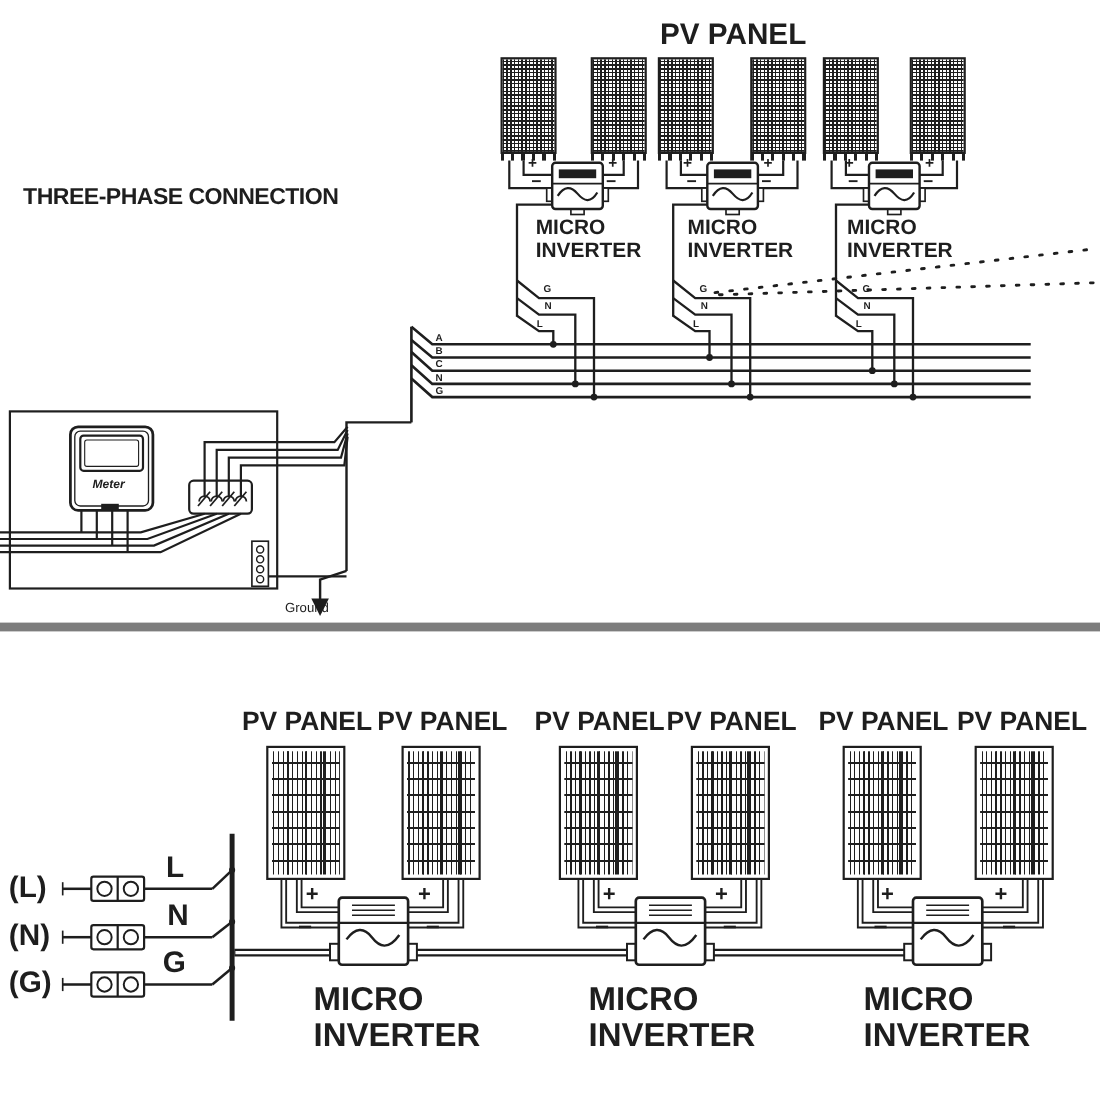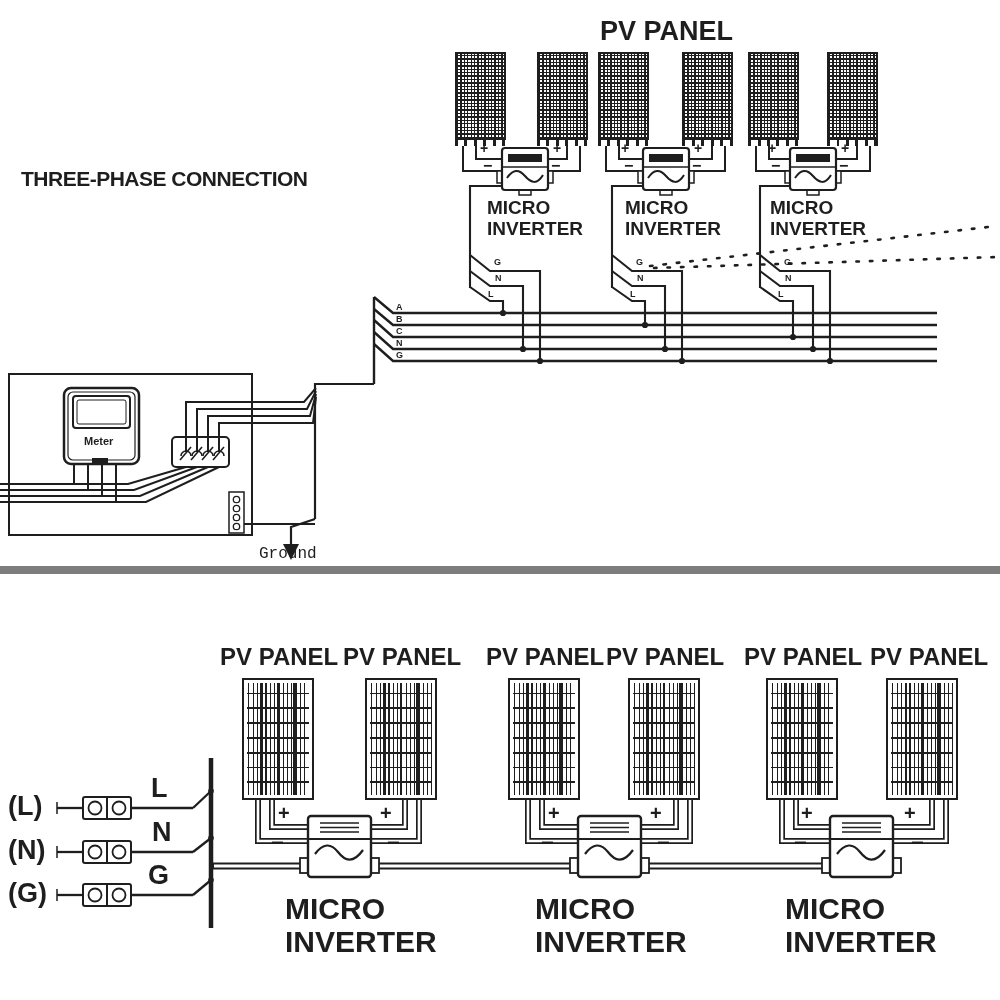--- a/index.html
+++ b/index.html
@@ -1,20 +1,20 @@
 <!DOCTYPE html>
 <html><head>
 <meta charset="utf-8">
 <style>
   html,body{margin:0;padding:0;background:#ffffff;}
   #stage{position:relative;width:1000px;height:1000px;background:#ffffff;overflow:hidden;
          font-family:"Liberation Sans","DejaVu Sans",sans-serif;color:#1e1e1e;}
   #wires{position:absolute;left:0;top:0;z-index:0;}
   .lbl{position:absolute;z-index:2;white-space:nowrap;line-height:1.08;color:#1e1e1e;}
-  .b{font-weight:700;}
+  .b{font-weight:700;font-style:italic;}
   .title{font-size:21px;font-weight:700;letter-spacing:-0.5px;}
   .pvt{font-size:27px;font-weight:700;}
   .pvb{font-size:24px;font-weight:700;width:116px;text-align:center;}
   .mit{font-size:19px;font-weight:700;line-height:21px;}
   .mib{font-size:30px;font-weight:700;line-height:33px;}
   .tiny{font-size:9px;font-weight:700;}
   .pm-t{font-size:14px;font-weight:700;}
   .mm-t{font-size:16px;font-weight:700;}
   .pm-b{font-size:20px;font-weight:700;}
   .mm-b{font-size:22px;font-weight:700;}
@@ -345,21 +345,21 @@
   <span class="lbl tiny" style="left:785px;top:274px;">N</span>
   <span class="lbl tiny" style="left:778px;top:290px;">L</span>
 
   <span class="lbl tiny" style="left:396px;top:303px;">A</span>
   <span class="lbl tiny" style="left:396px;top:315px;">B</span>
   <span class="lbl tiny" style="left:396px;top:327px;">C</span>
   <span class="lbl tiny" style="left:396px;top:339px;">N</span>
   <span class="lbl tiny" style="left:396px;top:351px;">G</span>
 
   <span class="lbl b" style="left:84px;top:436px;font-size:11px;">Meter</span>
-  <span class="lbl" style="left:259px;top:546px;font-size:16px;font-family:Liberation Mono, monospace;">Ground</span>
+  <span class="lbl" style="left:259px;top:546px;font-size:12px;">Ground</span>
 
 
   <div class="lbl pvb" style="left:220px;top:644px;">PV PANEL</div>
   <div class="lbl pvb" style="left:343px;top:644px;">PV PANEL</div>
   <div class="lbl pvb" style="left:486px;top:644px;">PV PANEL</div>
   <div class="lbl pvb" style="left:606px;top:644px;">PV PANEL</div>
   <div class="lbl pvb" style="left:744px;top:644px;">PV PANEL</div>
   <div class="lbl pvb" style="left:870px;top:644px;">PV PANEL</div>
 
   <div class="bp" style="left:242px;top:678px;"></div>

